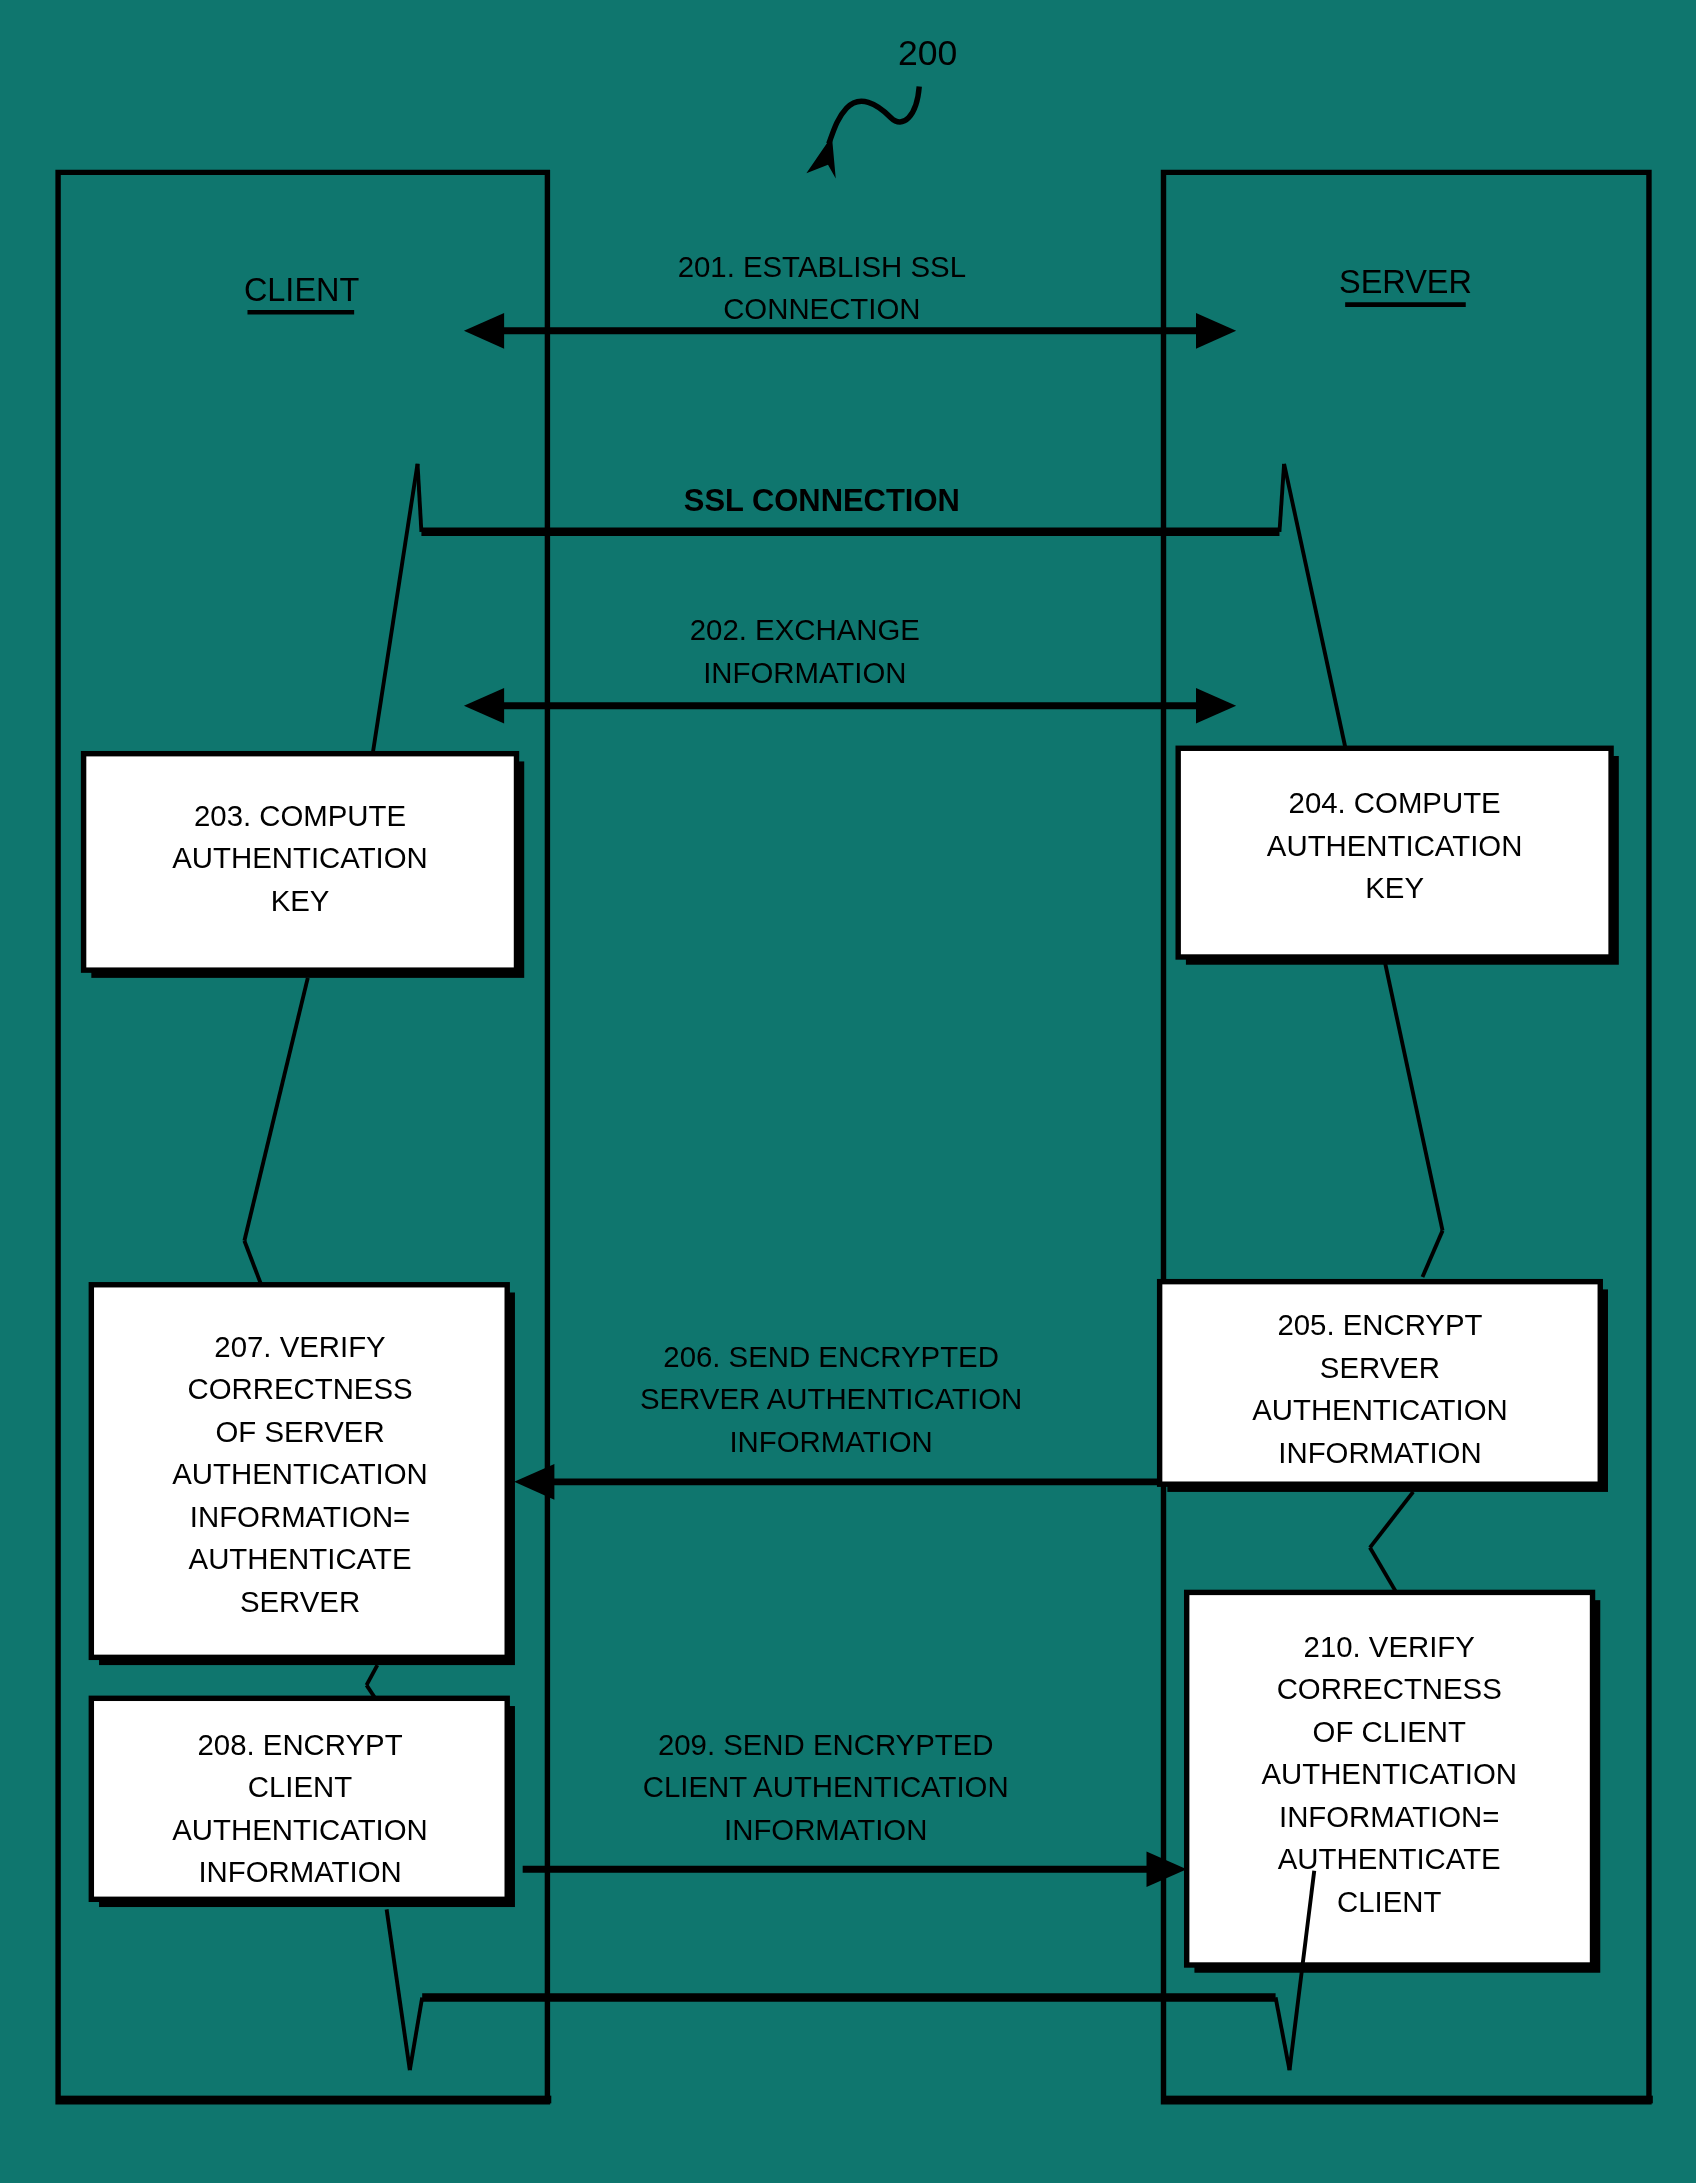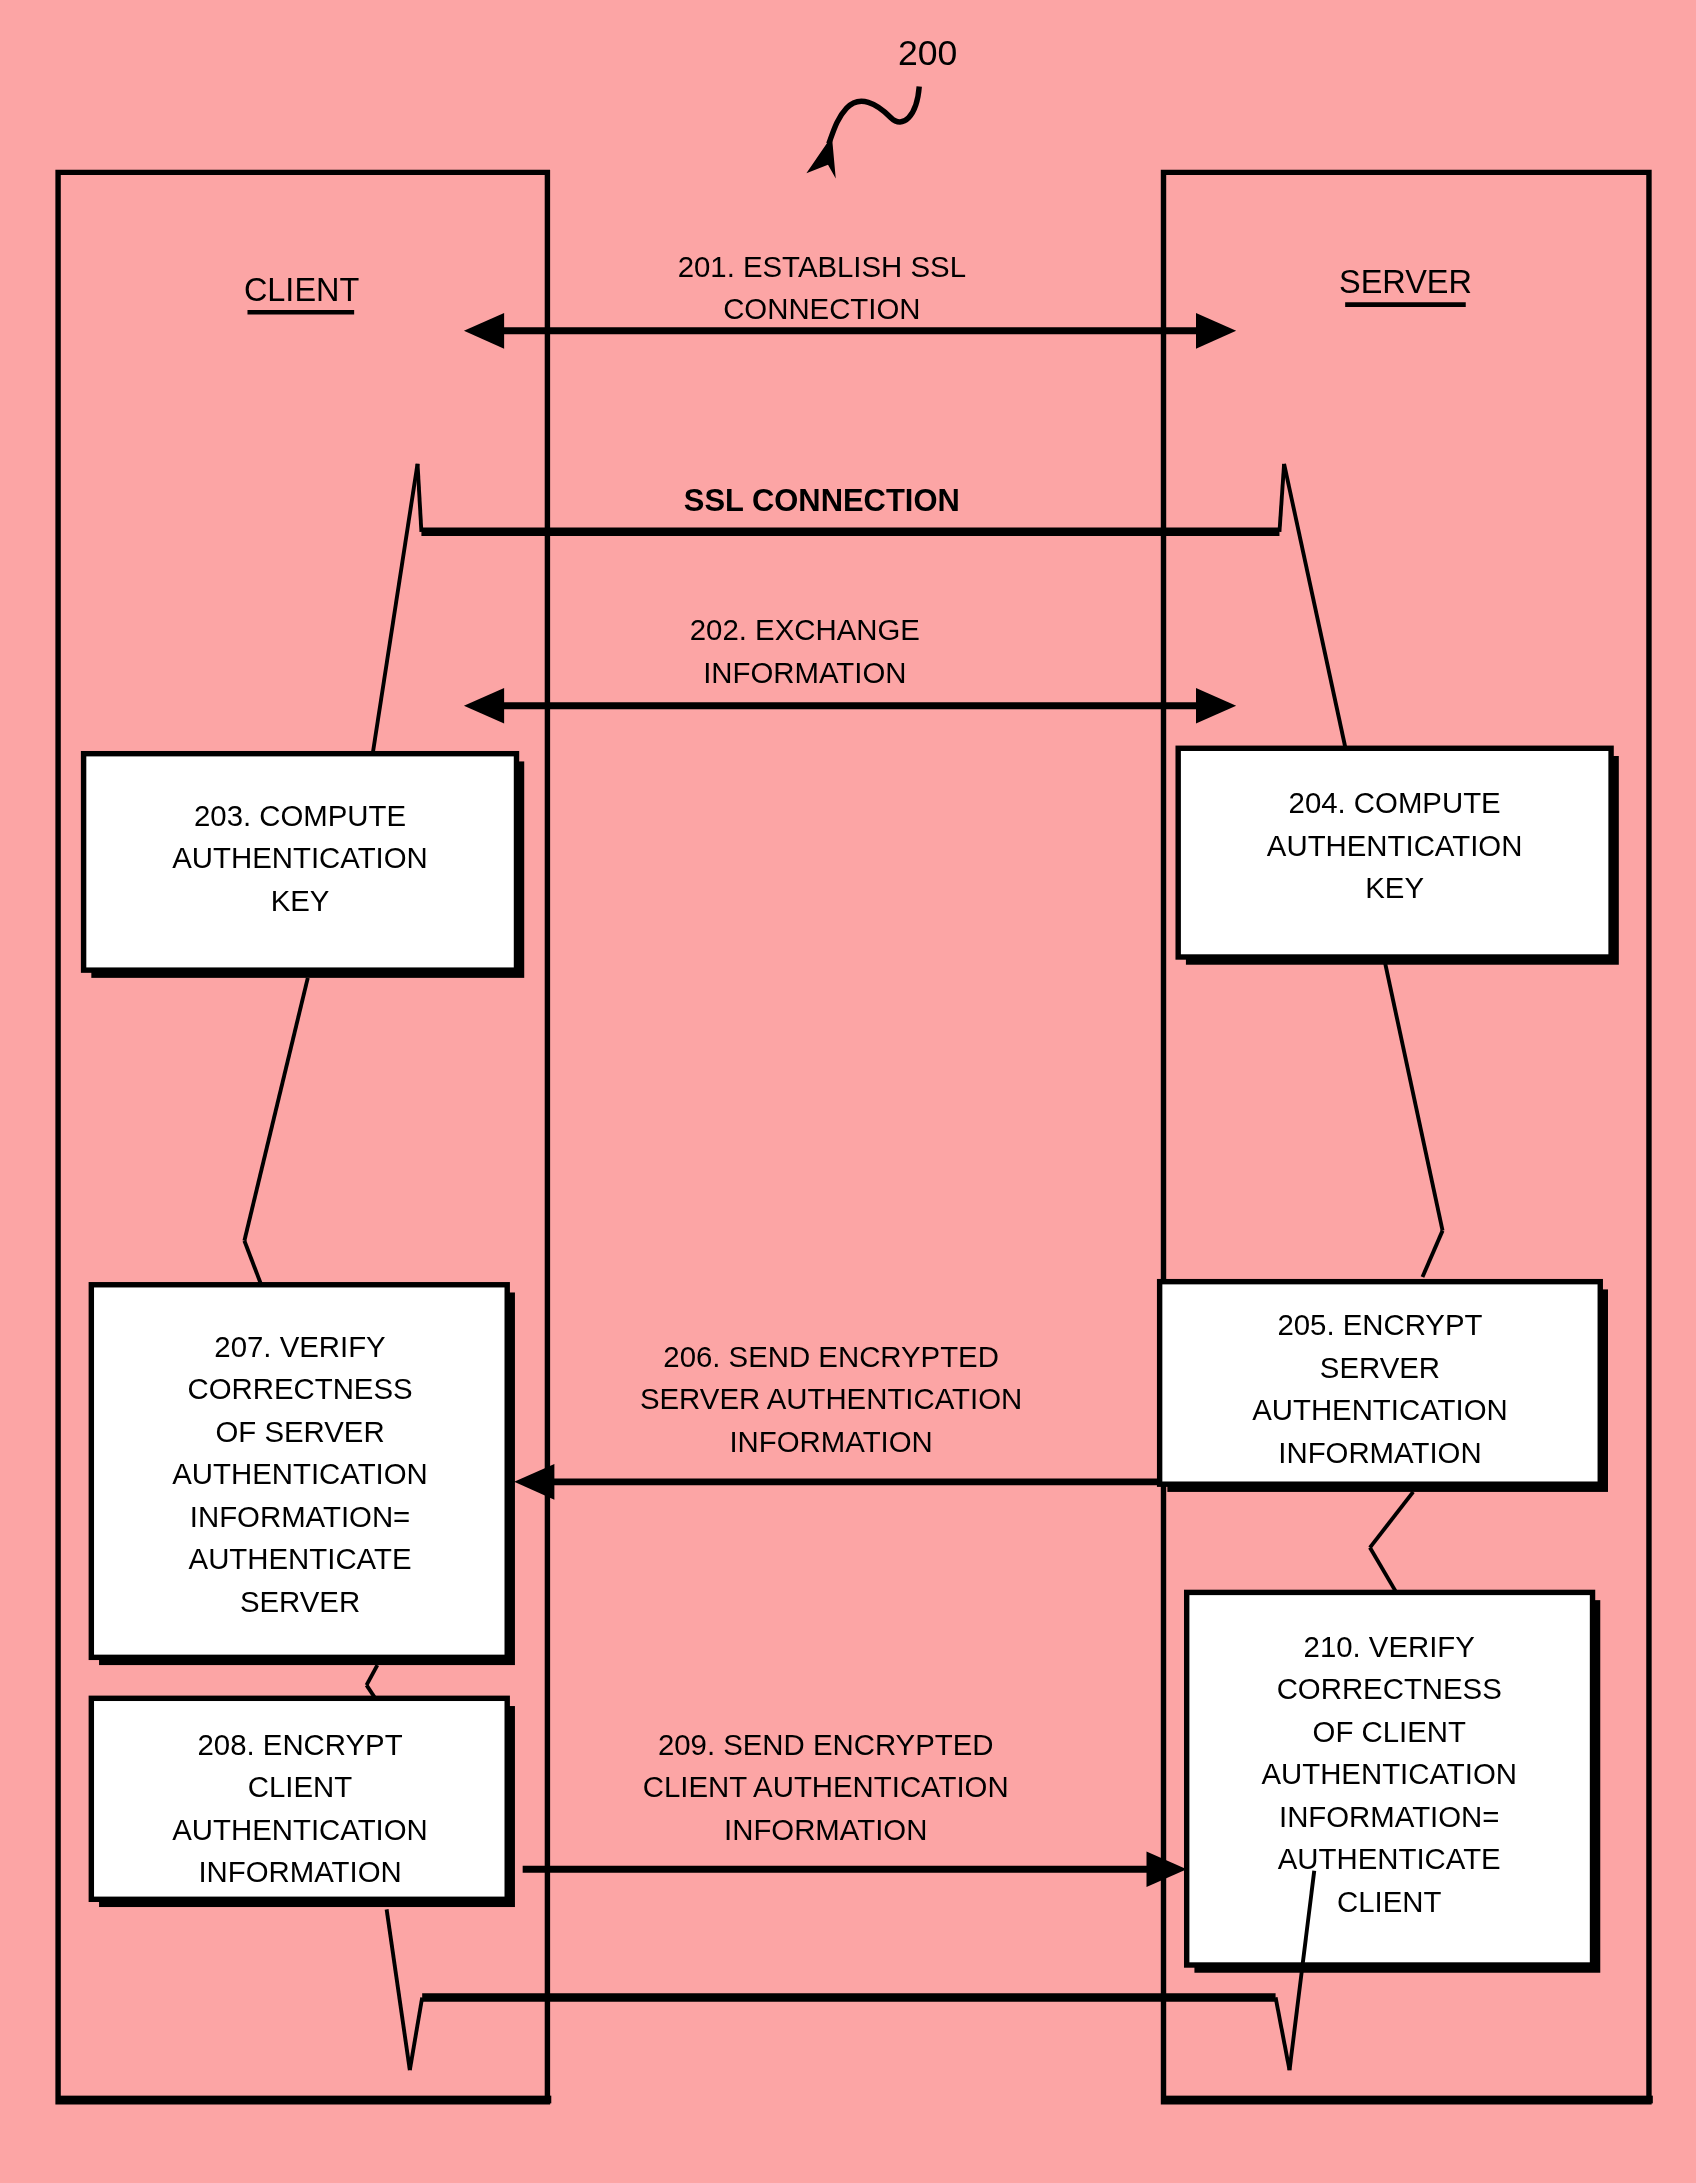--- a/index.html
+++ b/index.html
@@ -7,21 +7,21 @@
     padding: 0;
     background: #ffffff;
   }
   body {
     font-family: "Liberation Sans", sans-serif;
   }
   #stage {
     position: relative;
     width: 1697px;
     height: 2183px;
-    background: #fca5a5;
+    background: #0f766e;
     overflow: hidden;
   }
   svg#diagram {
     position: absolute;
     left: 0;
     top: 0;
     width: 1697px;
     height: 2183px;
   }
   .stroke-thin {

